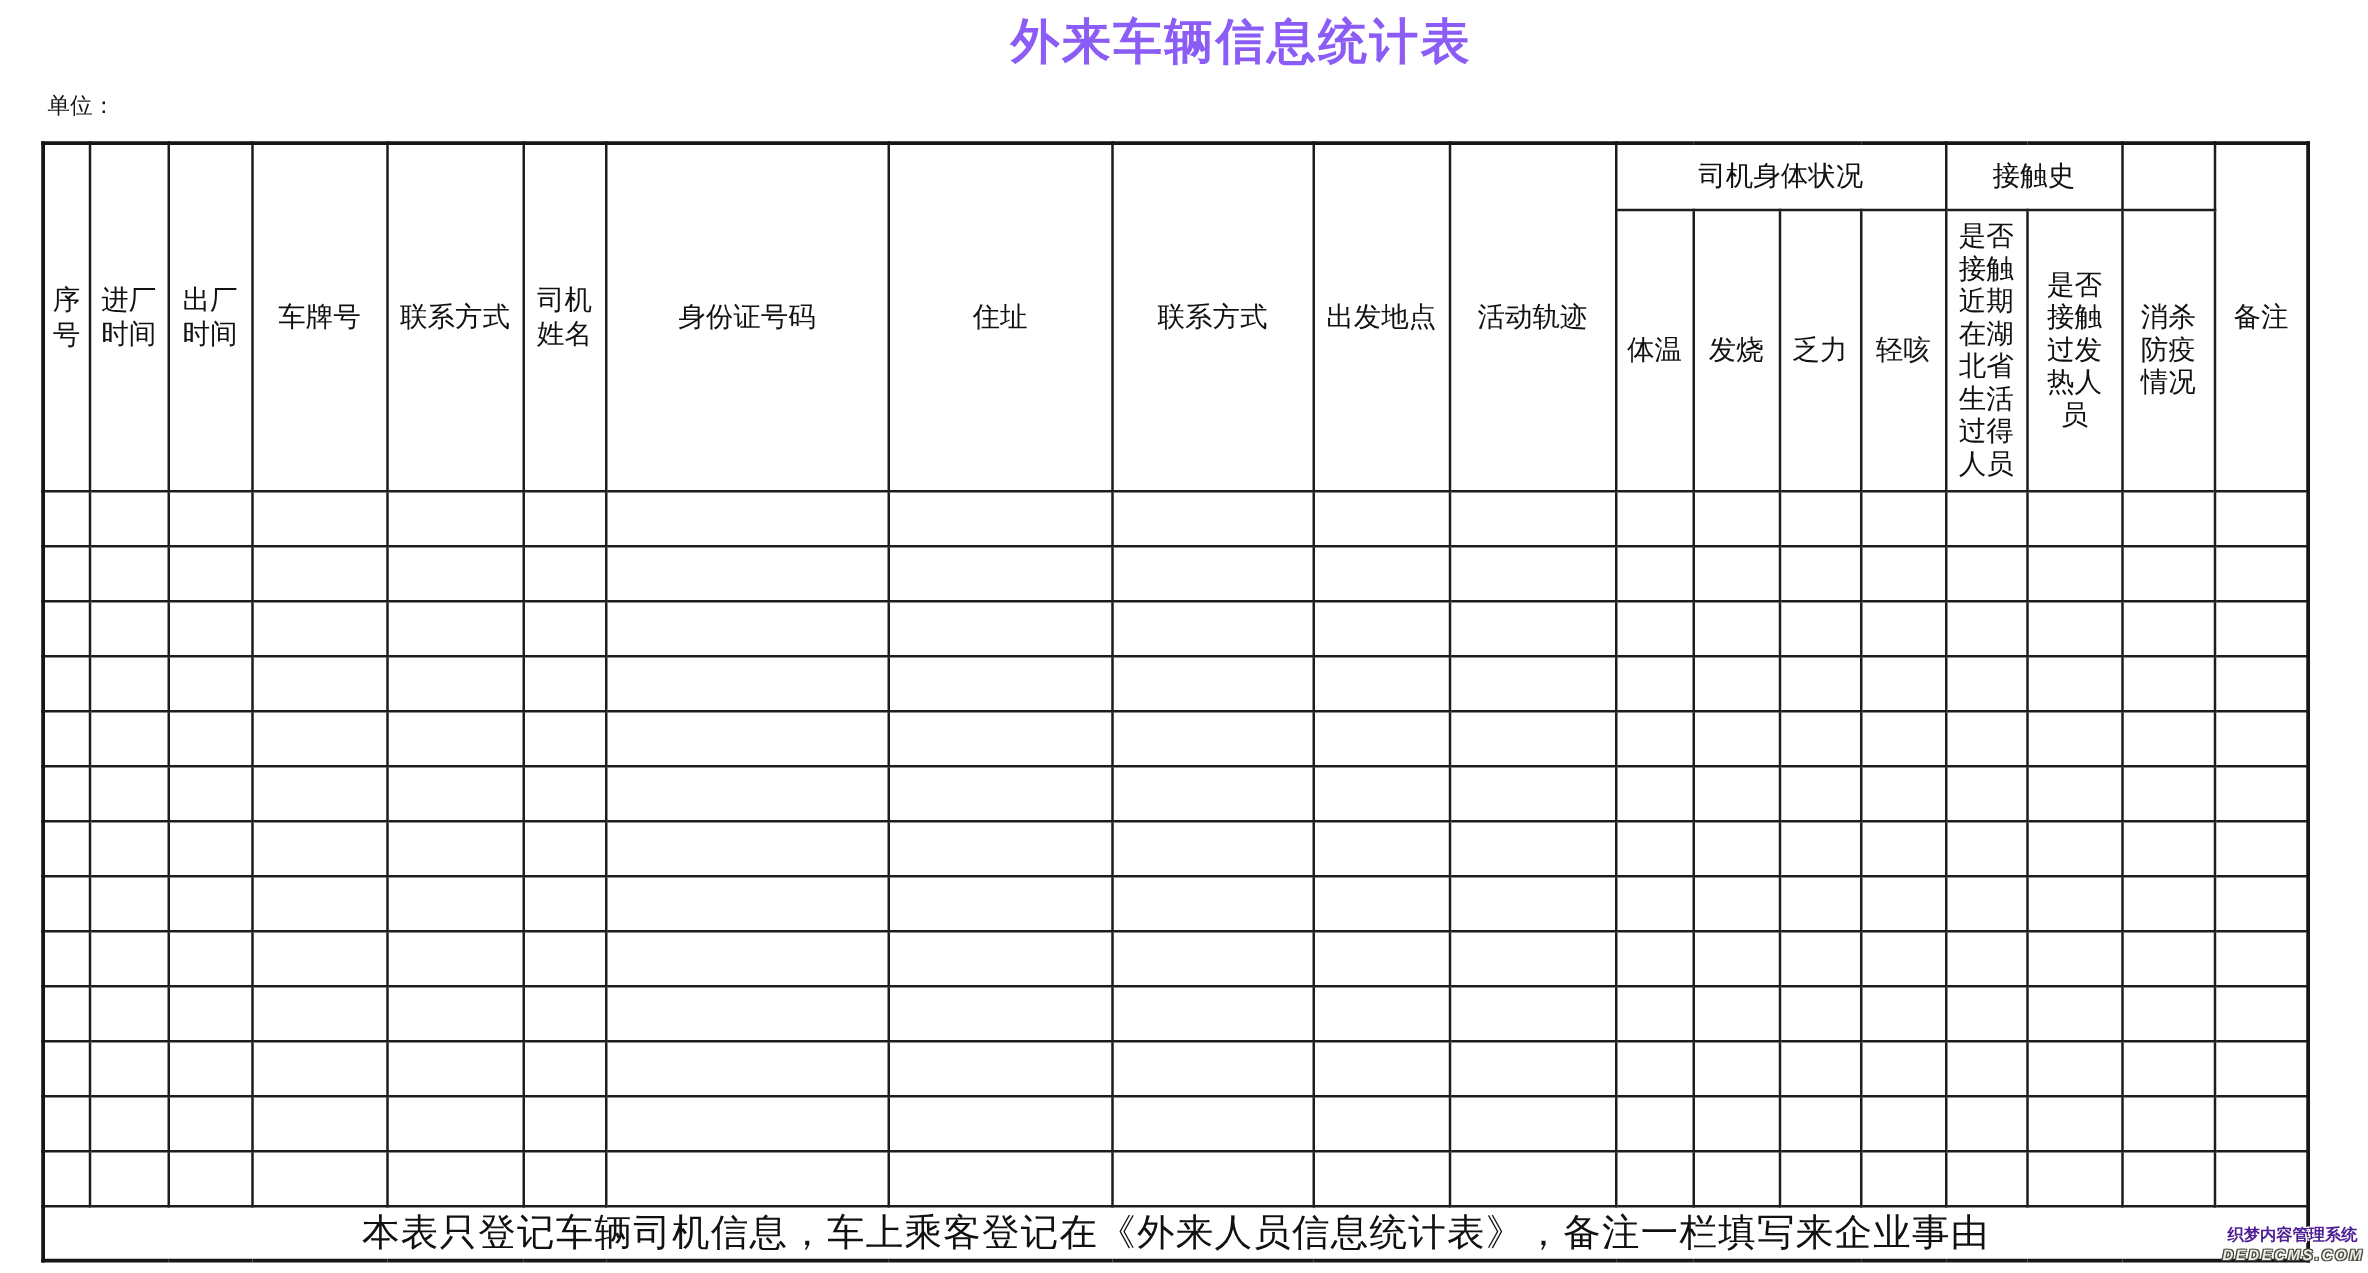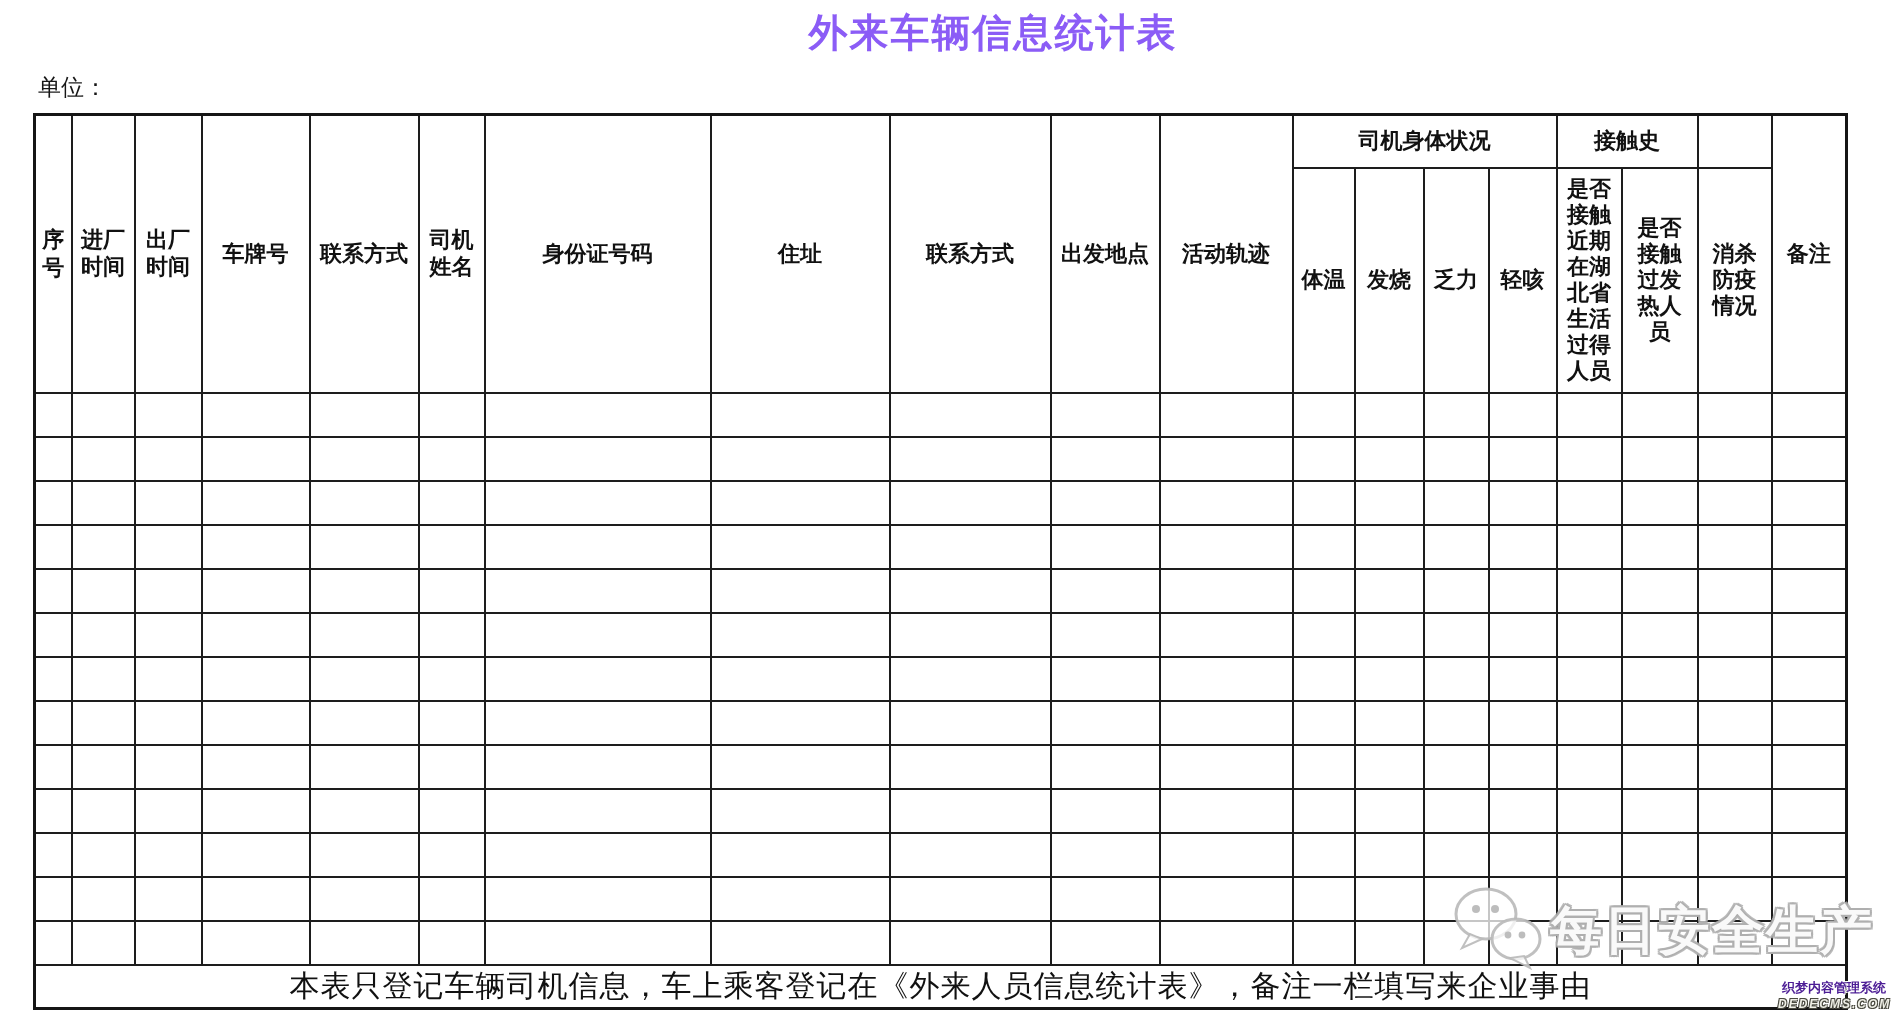--- a/index.html
+++ b/index.html
@@ -21,42 +21,42 @@
     text-align: center;
     font-size: 39px;
     font-weight: bold;
     color: #8b5cf6;
     letter-spacing: 2px;
     margin-left: 46px;
   }
   .unit-label {
     position: absolute;
     left: 38px; top: 72px;
-    font-size: 23px;
+    font-size: 18px;
     color: #161616;
     text-align: right;
   }
   table.form {
     position: absolute;
     left: 33px; top: 113px;
     width: 1812px;
     border-collapse: collapse;
     table-layout: fixed;
     border: 3px solid #161616;
   }
   table.form th, table.form td {
     border: 2px solid #1d1d1d;
     padding: 0;
     text-align: center;
     vertical-align: middle;
     font-size: 22px;
     color: #111;
     overflow: hidden;
   }
-  table.form th { font-weight: bold; line-height: 1.2; }
+  table.form th { font-weight: normal; line-height: 1.2; }
   tr.hdr-1 { height: 53px; }
   tr.hdr-2 { height: 225px; }
   tbody.grid tr { height: 44px; }
   tr.note-row { height: 29px; }
   tr.note-row td {
     font-size: 30px;
     font-weight: normal;
     letter-spacing: 1px;
   }
   .w1 { display: inline-block; width: 1em; line-height: 1.25; }
@@ -446,36 +446,19 @@
           <td></td>
         </tr>
       </tbody>
     <tfoot>
       <tr class="note-row">
         <td colspan="19">本表只登记车辆司机信息，车上乘客登记在《外来人员信息统计表》，备注一栏填写来企业事由</td>
       </tr>
     </tfoot>
   </table>
 
-  <div class="wm-brand">
-    <svg class="wm-logo" width="96" height="84" viewBox="0 0 96 84">
-      <g fill="rgba(255,255,255,0.75)" stroke="rgba(185,185,185,0.9)" stroke-width="3">
-        <ellipse cx="34" cy="28" rx="30" ry="25"></ellipse>
-        <path d="M18 48 L10 62 L30 53 Z" stroke-width="2"></path>
-        <ellipse cx="64" cy="53" rx="24" ry="20"></ellipse>
-        <path d="M72 70 L78 82 L58 72 Z" stroke-width="2"></path>
-      </g>
-      <g fill="rgba(185,185,185,0.95)">
-        <circle cx="24" cy="23" r="4"></circle>
-        <circle cx="43" cy="23" r="4"></circle>
-        <circle cx="56" cy="49" r="3.4"></circle>
-        <circle cx="70" cy="49" r="3.4"></circle>
-      </g>
-    </svg>
-    <div class="wm-brand-text">每日安全生产</div>
-  </div>
 
   <div class="wm-cms">
     <div class="wm-cms-line1">织梦内容管理系统</div>
     <div class="wm-cms-line2">DEDECMS.COM</div>
   </div>
 
 </div>
 
 </body></html>

